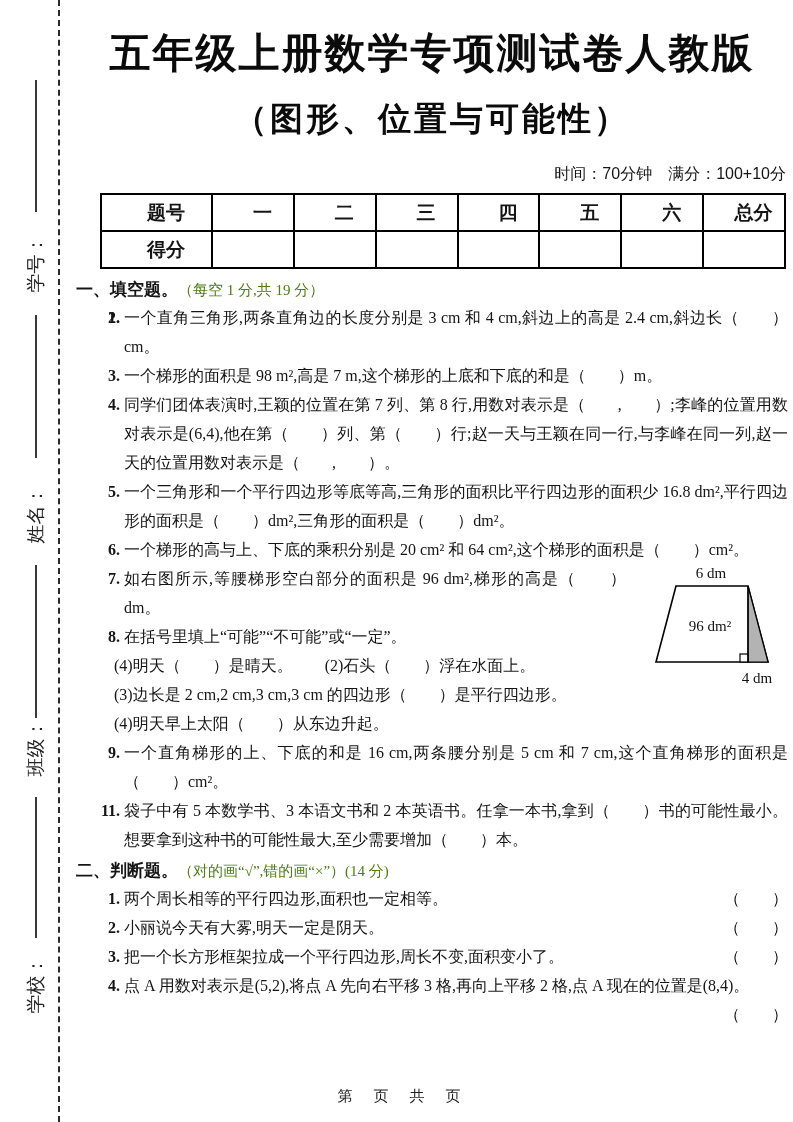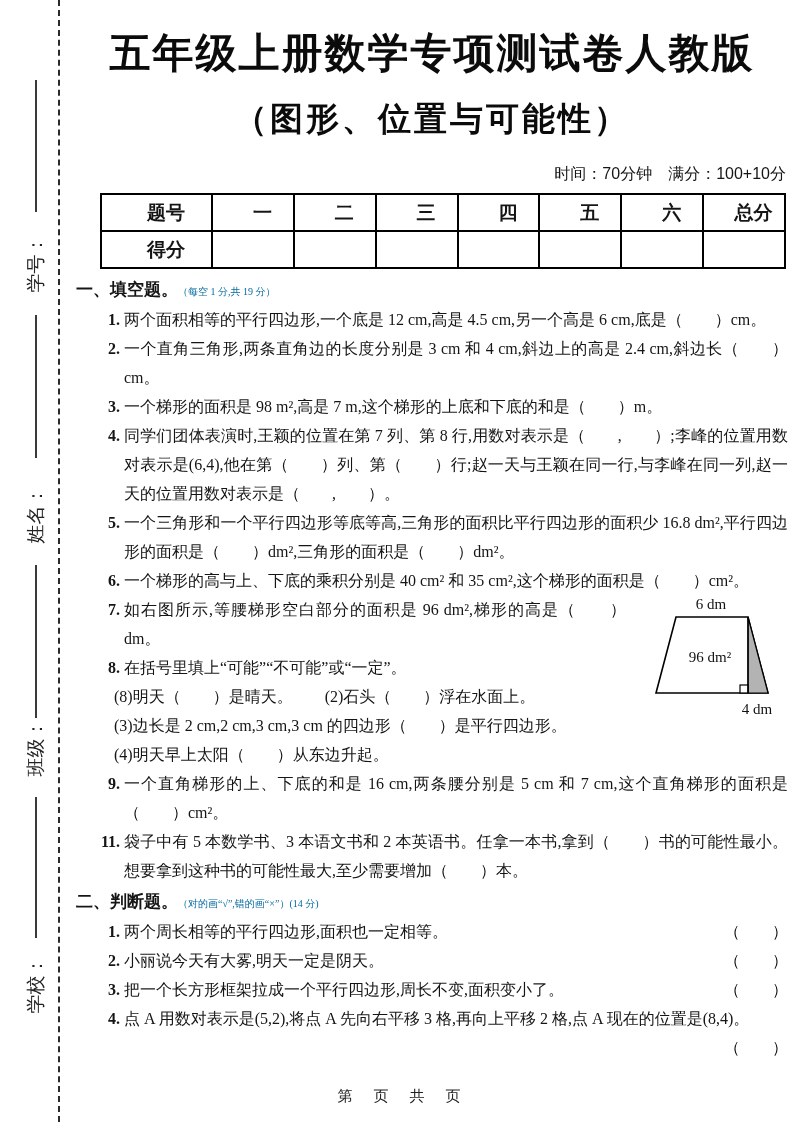--- a/index.html
+++ b/index.html
@@ -38,21 +38,21 @@
   }
   table.score td{
     border:2px solid #000;height:33px;text-align:center;vertical-align:middle;
     font-size:19px;font-weight:bold;font-family:"Liberation Sans", sans-serif;padding-left:20px;
   }
   table.score td.first{width:88px;}
   
   .sections{margin-top:8px;}
   .sec-heading{line-height:26px;margin-top:4px;font-size:17px;}
   .sec-heading .sec-title{font-weight:bold;font-family:"Liberation Sans", sans-serif;}
-  .sec-heading .sec-note{font-size:10px;color:#0369a1;margin-top:48px;}
+  .sec-heading .sec-note{font-size:15px;color:#4d7c0f;margin-top:48px;}
   .q{position:relative;padding-left:48px;line-height:29px;font-size:16px;text-align:justify;}
   .qnum{position:absolute;left:16px;width:28px;text-align:right;font-weight:bold;}
   .subq{margin-left:-10px;line-height:29px;}
   .bracket{float:right;}
   
   .fig{float:right;width:150px;height:128px;margin:-2px 0 2px 12px;}
   .fig svg{display:block;}
   .fig .trap{fill:#ffffff;stroke:#000;stroke-width:1.6;}
   .fig .shade{fill:#b3b3b3;stroke:#000;stroke-width:1.2;}
   .fig .ra{fill:#ffffff;stroke:#000;stroke-width:1.2;}
@@ -108,39 +108,39 @@
             <td></td>
             <td></td>
             <td></td>
           </tr>
         </tbody>
     </table>
 
     <div class="sections" id="sections">
         <div>
           <div class="sec-heading"><span class="sec-title">一、填空题。</span><span class="sec-note">（每空 1 分,共 19 分）</span></div>
-          <div class="q"><span class="qnum">1.</span><span class="qtext">两个面积相等的平行四边形,一个底是 12 cm,高是 4.5 cm,另一个高是 6 cm,底是（　　）cm。</span></div>
+          <div class="q"><span class="qnum">1.</span></div>
           <div class="q"><span class="qnum">2.</span><span class="qtext">一个直角三角形,两条直角边的长度分别是 3 cm 和 4 cm,斜边上的高是 2.4 cm,斜边长（　　）cm。</span></div>
           <div class="q"><span class="qnum">3.</span><span class="qtext">一个梯形的面积是 98 m²,高是 7 m,这个梯形的上底和下底的和是（　　）m。</span></div>
           <div class="q"><span class="qnum">4.</span><span class="qtext">同学们团体表演时,王颖的位置在第 7 列、第 8 行,用数对表示是（　　,　　）;李峰的位置用数对表示是(6,4),他在第（　　）列、第（　　）行;赵一天与王颖在同一行,与李峰在同一列,赵一天的位置用数对表示是（　　,　　）。</span></div>
           <div class="q"><span class="qnum">5.</span><span class="qtext">一个三角形和一个平行四边形等底等高,三角形的面积比平行四边形的面积少 16.8 dm²,平行四边形的面积是（　　）dm²,三角形的面积是（　　）dm²。</span></div>
-          <div class="q"><span class="qnum">6.</span><span class="qtext">一个梯形的高与上、下底的乘积分别是 40 cm² 和 35 cm²,这个梯形的面积是（　　）cm²。</span></div>
+          <div class="q"><span class="qnum">6.</span><span class="qtext">一个梯形的高与上、下底的乘积分别是 20 cm² 和 64 cm²,这个梯形的面积是（　　）cm²。</span></div>
   <div class="fig">
     <svg width="150" height="128" viewBox="0 0 150 128">
       <polygon class="trap" points="38,24 110,24 130,100 18,100"></polygon>
       <polygon class="shade" points="110,24 130,100 110,100"></polygon>
       <rect class="ra" x="102" y="92" width="8" height="8"></rect>
       <line class="vline" x1="110" y1="24" x2="110" y2="100"></line>
       <text class="fig-label" x="73" y="16" text-anchor="middle">6 dm</text>
       <text class="fig-label" x="72" y="69" text-anchor="middle">96 dm²</text>
       <text class="fig-label" x="119" y="121" text-anchor="middle">4 dm</text>
     </svg>
   </div>
 <div class="q"><span class="qnum">7.</span><span class="qtext">如右图所示,等腰梯形空白部分的面积是 96 dm²,梯形的高是（　　）dm。</span></div>
-          <div class="q"><span class="qnum">8.</span><span class="qtext">在括号里填上“可能”“不可能”或“一定”。</span><div class="subq">(8)明天（　　）是晴天。　　(2)石头（　　）浮在水面上。</div><div class="subq">(3)边长是 2 cm,2 cm,3 cm,3 cm 的四边形（　　）是平行四边形。</div><div class="subq">(4)明天早上太阳（　　）从东边升起。</div></div>
+          <div class="q"><span class="qnum">8.</span><span class="qtext">在括号里填上“可能”“不可能”或“一定”。</span><div class="subq">(4)明天（　　）是晴天。　　(2)石头（　　）浮在水面上。</div><div class="subq">(3)边长是 2 cm,2 cm,3 cm,3 cm 的四边形（　　）是平行四边形。</div><div class="subq">(4)明天早上太阳（　　）从东边升起。</div></div>
           <div class="q"><span class="qnum">9.</span><span class="qtext">一个直角梯形的上、下底的和是 16 cm,两条腰分别是 5 cm 和 7 cm,这个直角梯形的面积是（　　）cm²。</span></div>
           <div class="q"><span class="qnum">11.</span><span class="qtext">袋子中有 5 本数学书、3 本语文书和 2 本英语书。任拿一本书,拿到（　　）书的可能性最小。想要拿到这种书的可能性最大,至少需要增加（　　）本。</span></div>
         </div>
         <div>
           <div class="sec-heading"><span class="sec-title">二、判断题。</span><span class="sec-note">（对的画“√”,错的画“×”）(14 分)</span></div>
           <div class="q"><span class="qnum">1.</span><span class="qtext">两个周长相等的平行四边形,面积也一定相等。</span><span class="bracket">（　　）</span></div>
           <div class="q"><span class="qnum">2.</span><span class="qtext">小丽说今天有大雾,明天一定是阴天。</span><span class="bracket">（　　）</span></div>
           <div class="q"><span class="qnum">3.</span><span class="qtext">把一个长方形框架拉成一个平行四边形,周长不变,面积变小了。</span><span class="bracket">（　　）</span></div>
           <div class="q"><span class="qnum">4.</span><span class="qtext">点 A 用数对表示是(5,2),将点 A 先向右平移 3 格,再向上平移 2 格,点 A 现在的位置是(8,4)。</span><span class="bracket">（　　）</span></div>
         </div>

